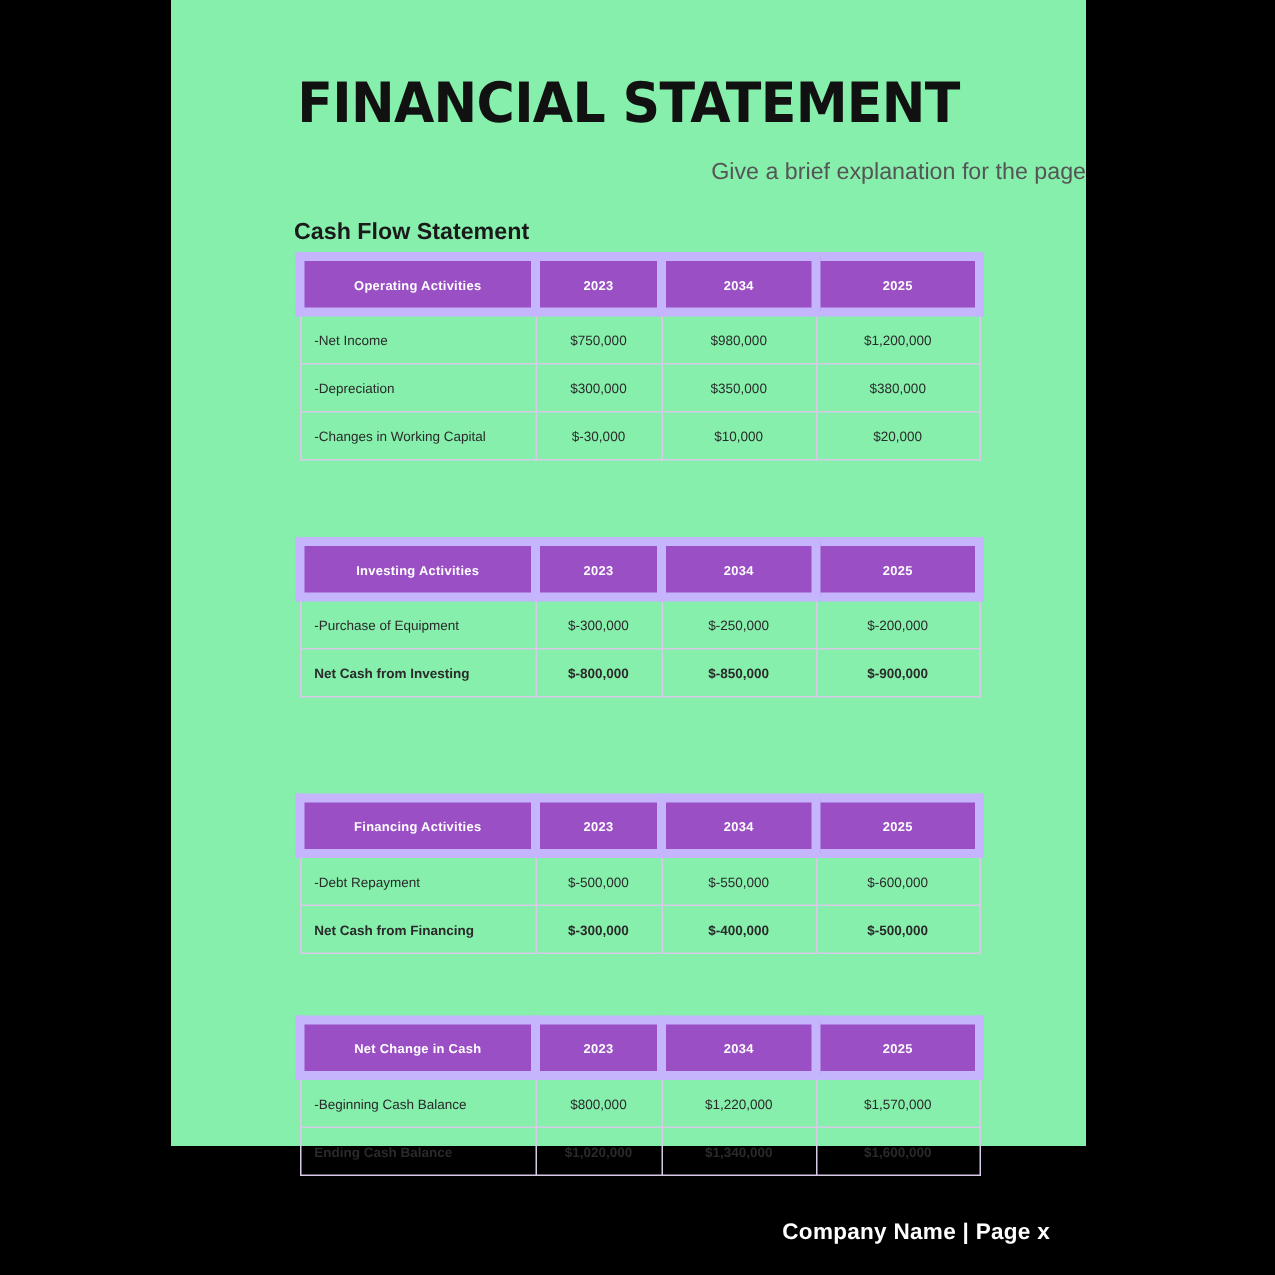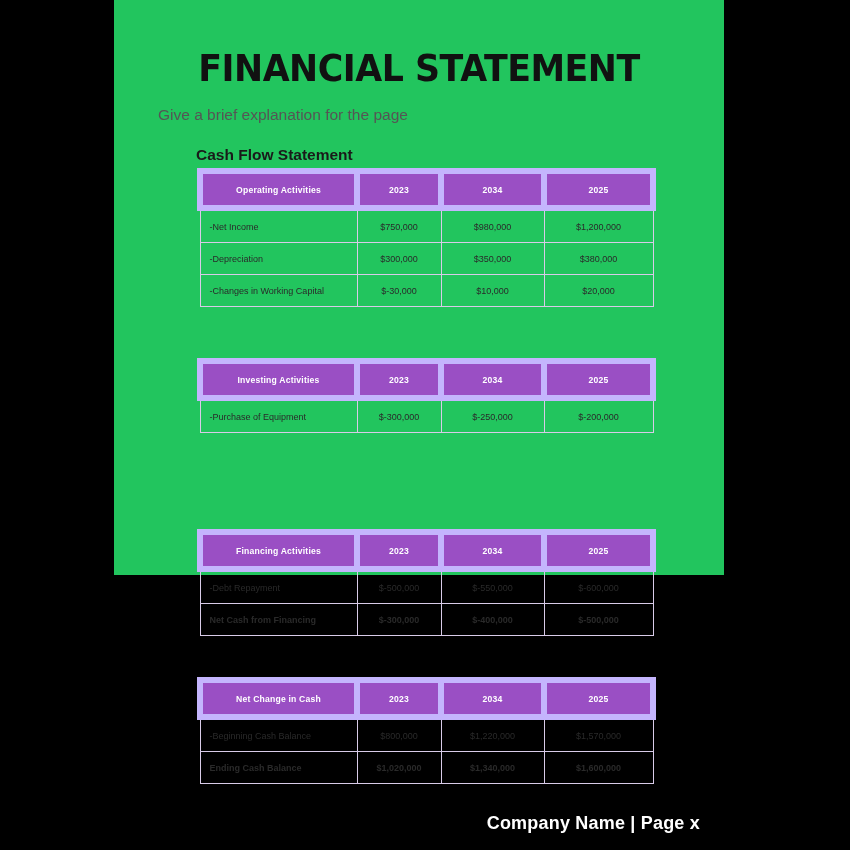--- a/index.html
+++ b/index.html
@@ -14,38 +14,38 @@
     height: 850px;
     background: #000000;
     overflow: hidden;
   }
   
   #page {
     position: absolute;
     left: 114px;
     top: 0px;
     width: 610px;
-    height: 575px;
-    background: #22c55e;
+    height: 764px;
+    background: #86efac;
   }
   
   #footer-bar {
     position: absolute;
     left: 114px;
     top: 800px;
     width: 610px;
     height: 43px;
     background: #000000;
   }
   #footer-text {
     position: absolute;
     right: 24px;
     top: 13px;
     color: #ffffff;
-    font-size: 18px;
+    font-size: 15px;
     font-weight: bold;
     letter-spacing: 0.2px;
     white-space: nowrap;
   }
 
   .doc-title {
     position: absolute;
     left: 0;
     top: 47px;
     width: 610px;
@@ -56,24 +56,23 @@
     color: #111111;
     font-family: "DejaVu Sans", sans-serif;
     transform: scaleX(0.94);
     transform-origin: center;
   }
   .doc-subtitle {
     position: absolute;
     left: 0;
     top: 106px;
     width: 610px;
-    text-align: left;
+    text-align: right;
     font-size: 15.5px;
     color: #555555;
-    margin-left: 44px;
   }
 
   .section-heading {
     position: absolute;
     left: 82px;
     top: 146px;
     font-size: 15.5px;
     font-weight: bold;
     color: #1a1a1a;
   }
@@ -184,20 +183,26 @@
           <th>2025</th>
         </tr>
       </thead>
       <tbody>
         <tr>
           <td class="label">-Purchase of Equipment</td>
           <td>$-300,000</td>
           <td>$-250,000</td>
           <td>$-200,000</td>
         </tr>
+        <tr class="total">
+          <td class="label">Net Cash from Investing</td>
+          <td>$-800,000</td>
+          <td>$-850,000</td>
+          <td>$-900,000</td>
+        </tr>
       </tbody>
     </table>
 
     <table class="tbl" id="tbl-financing">
       <colgroup>
           <col class="c0">
           <col class="c1">
           <col class="c2">
           <col class="c3">
         </colgroup>

